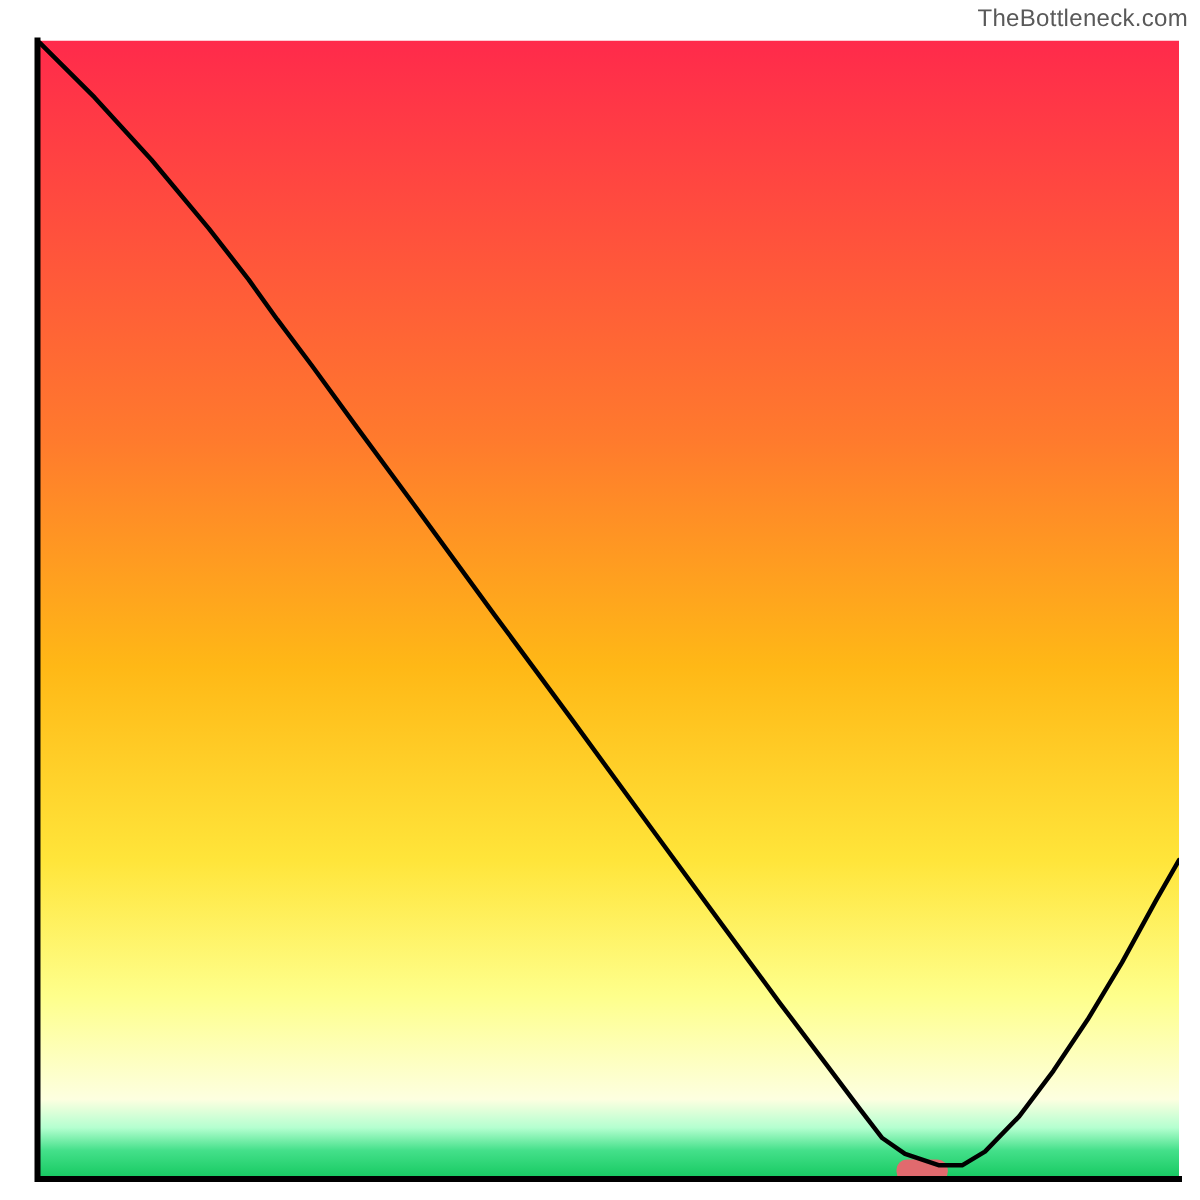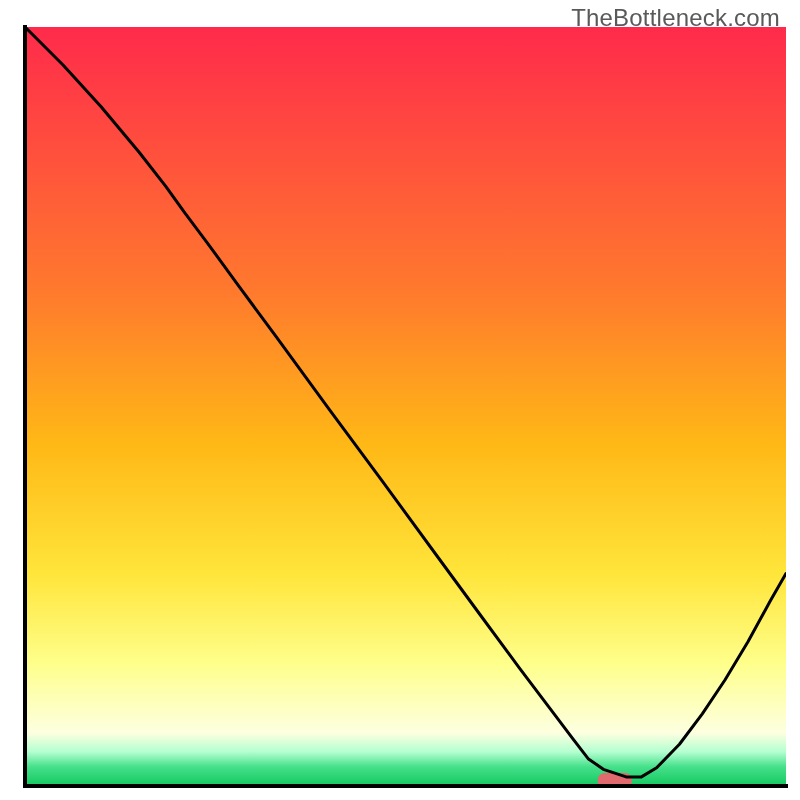--- a/index.html
+++ b/index.html
@@ -12,22 +12,22 @@
     font-family: Arial, Helvetica, sans-serif;
   }
   .chart-wrap {
     position: relative;
     width: 800px;
     height: 800px;
   }
   .attribution {
     position: absolute;
     top: 4px;
-    right: 20px;
-    font-size: 24px;
+    right: 8px;
+    font-size: 16px;
     color: #595959;
     font-weight: 500;
     letter-spacing: 0.2px;
     z-index: 10;
     text-align: right;
   }
   svg.plot {
     position: absolute;
     left: 0;
     top: 0;

